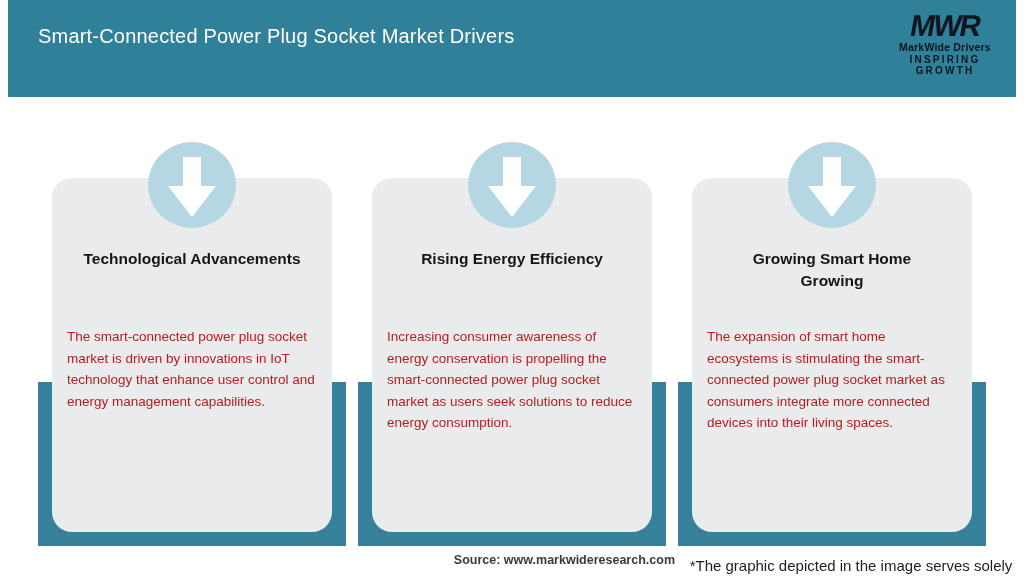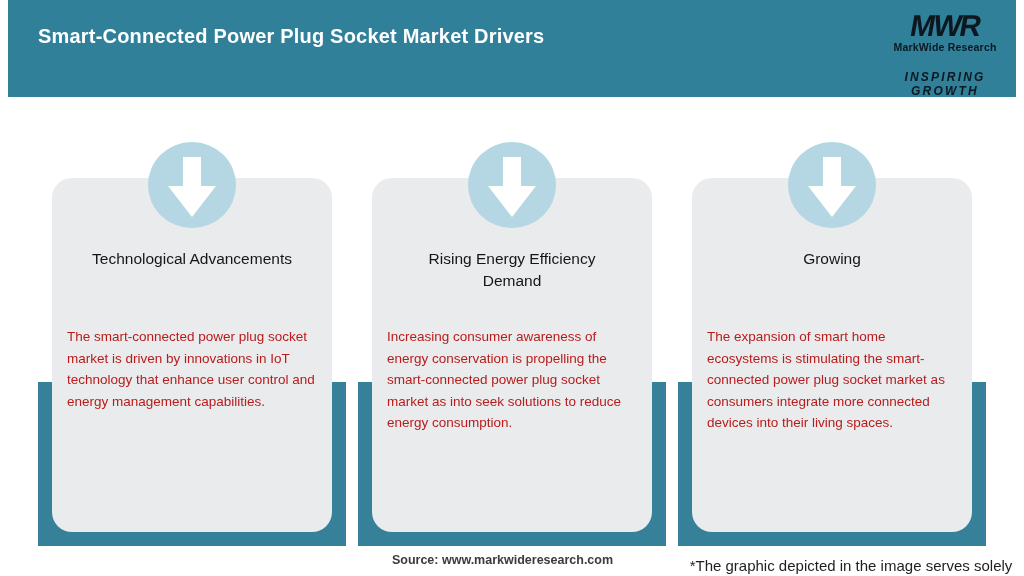--- a/index.html
+++ b/index.html
@@ -11,34 +11,34 @@
     -webkit-font-smoothing: antialiased;
   }
 
   
   .header {
     position: absolute; left: 8px; top: 0; width: 1008px; height: 97px;
     background: #30809a;
   }
   .page-title {
     position: absolute; left: 30px; top: 25px;
-    color: #ffffff; font-size: 20px; font-weight: bold;
+    color: #ffffff; font-size: 20px; font-weight: normal;
     letter-spacing: 0.2px;
   }
   .logo {
     position: absolute; right: 16px; top: 12px; width: 110px;
     text-align: center; color: #0d1720;
   }
   .logo-monogram {
     font-size: 30px; font-weight: bold; line-height: 28px;
     transform: skewX(-10deg); letter-spacing: -2px;
     font-family: "Liberation Sans", sans-serif;
   }
   .logo-name { font-size: 10.5px; font-weight: bold; margin-top: 1px; letter-spacing: 0.2px; }
-  .logo-tagline { font-size: 12px; font-weight: bold; letter-spacing: 2.2px; margin-top: 17px; font-style: italic; }
+  .logo-tagline { font-size: 10px; font-weight: bold; letter-spacing: 2.2px; margin-top: 1px; }
 
   
   .band {
     position: absolute; top: 382px; width: 308px; height: 164px;
     background: #36809a;
   }
   .band-1 { left: 38px; } .band-2 { left: 358px; } .band-3 { left: 678px; }
 
   .card {
     position: absolute; top: 178px; width: 280px; height: 354px;
@@ -49,73 +49,73 @@
   .circle {
     position: absolute; top: 142px; width: 88px; height: 86px;
     background: #b5d7e3; border-radius: 50%;
     display: flex; align-items: center; justify-content: center;
   }
   .circle-1 { left: 148px; } .circle-2 { left: 468px; } .circle-3 { left: 788px; }
   .circle svg { display: block; margin-top: 6px; }
 
   .card-title {
     position: absolute; top: 70px; left: 0; width: 100%;
-    text-align: center; font-weight: normal; font-size: 15.5px;
+    text-align: center; font-weight: bold; font-size: 15.5px;
     line-height: 22px; color: #161616;
   }
   .card-desc {
     position: absolute; top: 148px; left: 15px; right: 13px;
     font-size: 13.5px; line-height: 21.5px; color: #b91c1c;
     text-align: left;
   }
 
   
   .source-text {
     position: absolute; left: 330px; top: 553px; width: 345px;
-    text-align: center; font-size: 12.5px; font-weight: bold; color: #3b3b3b;
+    text-align: right; font-size: 12.5px; font-weight: bold; color: #3b3b3b;
   }
   .disclaimer-text {
     position: absolute; right: 8px; top: 557px; width: 330px;
     text-align: center; font-size: 15px; color: #1f1f1f;
   }
 </style>
 </head>
 <body>
 
 <div class="header">
   <div class="page-title">Smart-Connected Power Plug Socket Market Drivers</div>
   <div class="logo">
     <div class="logo-monogram">MWR</div>
-    <div class="logo-name">MarkWide Research</div>
+    <div class="logo-name">MarkWide Drivers</div>
     <div class="logo-tagline">INSPIRING GROWTH</div>
   </div>
 </div>
 
 <div class="band band-1"></div>
 <div class="band band-2"></div>
 <div class="band band-3"></div>
 
 <div class="card card-1">
   <div class="card-title">
     <div>Technological Advancements</div>
     <div></div>
   </div>
   <div class="card-desc">The smart-connected power plug socket market is driven by innovations in IoT technology that enhance user control and energy management capabilities.</div>
 </div>
 
 <div class="card card-2">
   <div class="card-title">
     <div>Rising Energy Efficiency</div>
-    <div>Demand</div>
   </div>
-  <div class="card-desc">Increasing consumer awareness of energy conservation is propelling the smart-connected power plug socket market as into seek solutions to reduce energy consumption.</div>
+  <div class="card-desc">Increasing consumer awareness of energy conservation is propelling the smart-connected power plug socket market as users seek solutions to reduce energy consumption.</div>
 </div>
 
 <div class="card card-3">
   <div class="card-title">
+    <div>Growing Smart Home</div>
     <div>Growing</div>
   </div>
   <div class="card-desc">The expansion of smart home ecosystems is stimulating the smart-connected power plug socket market as consumers integrate more connected devices into their living spaces.</div>
 </div>
 
 <div class="circle circle-1">
   <span>
     <svg width="52" height="62" viewBox="0 0 52 62">
       <polygon points="17,0 35,0 35,29 50,29 26,60 2,29 17,29" fill="#ffffff"></polygon>
     </svg>

